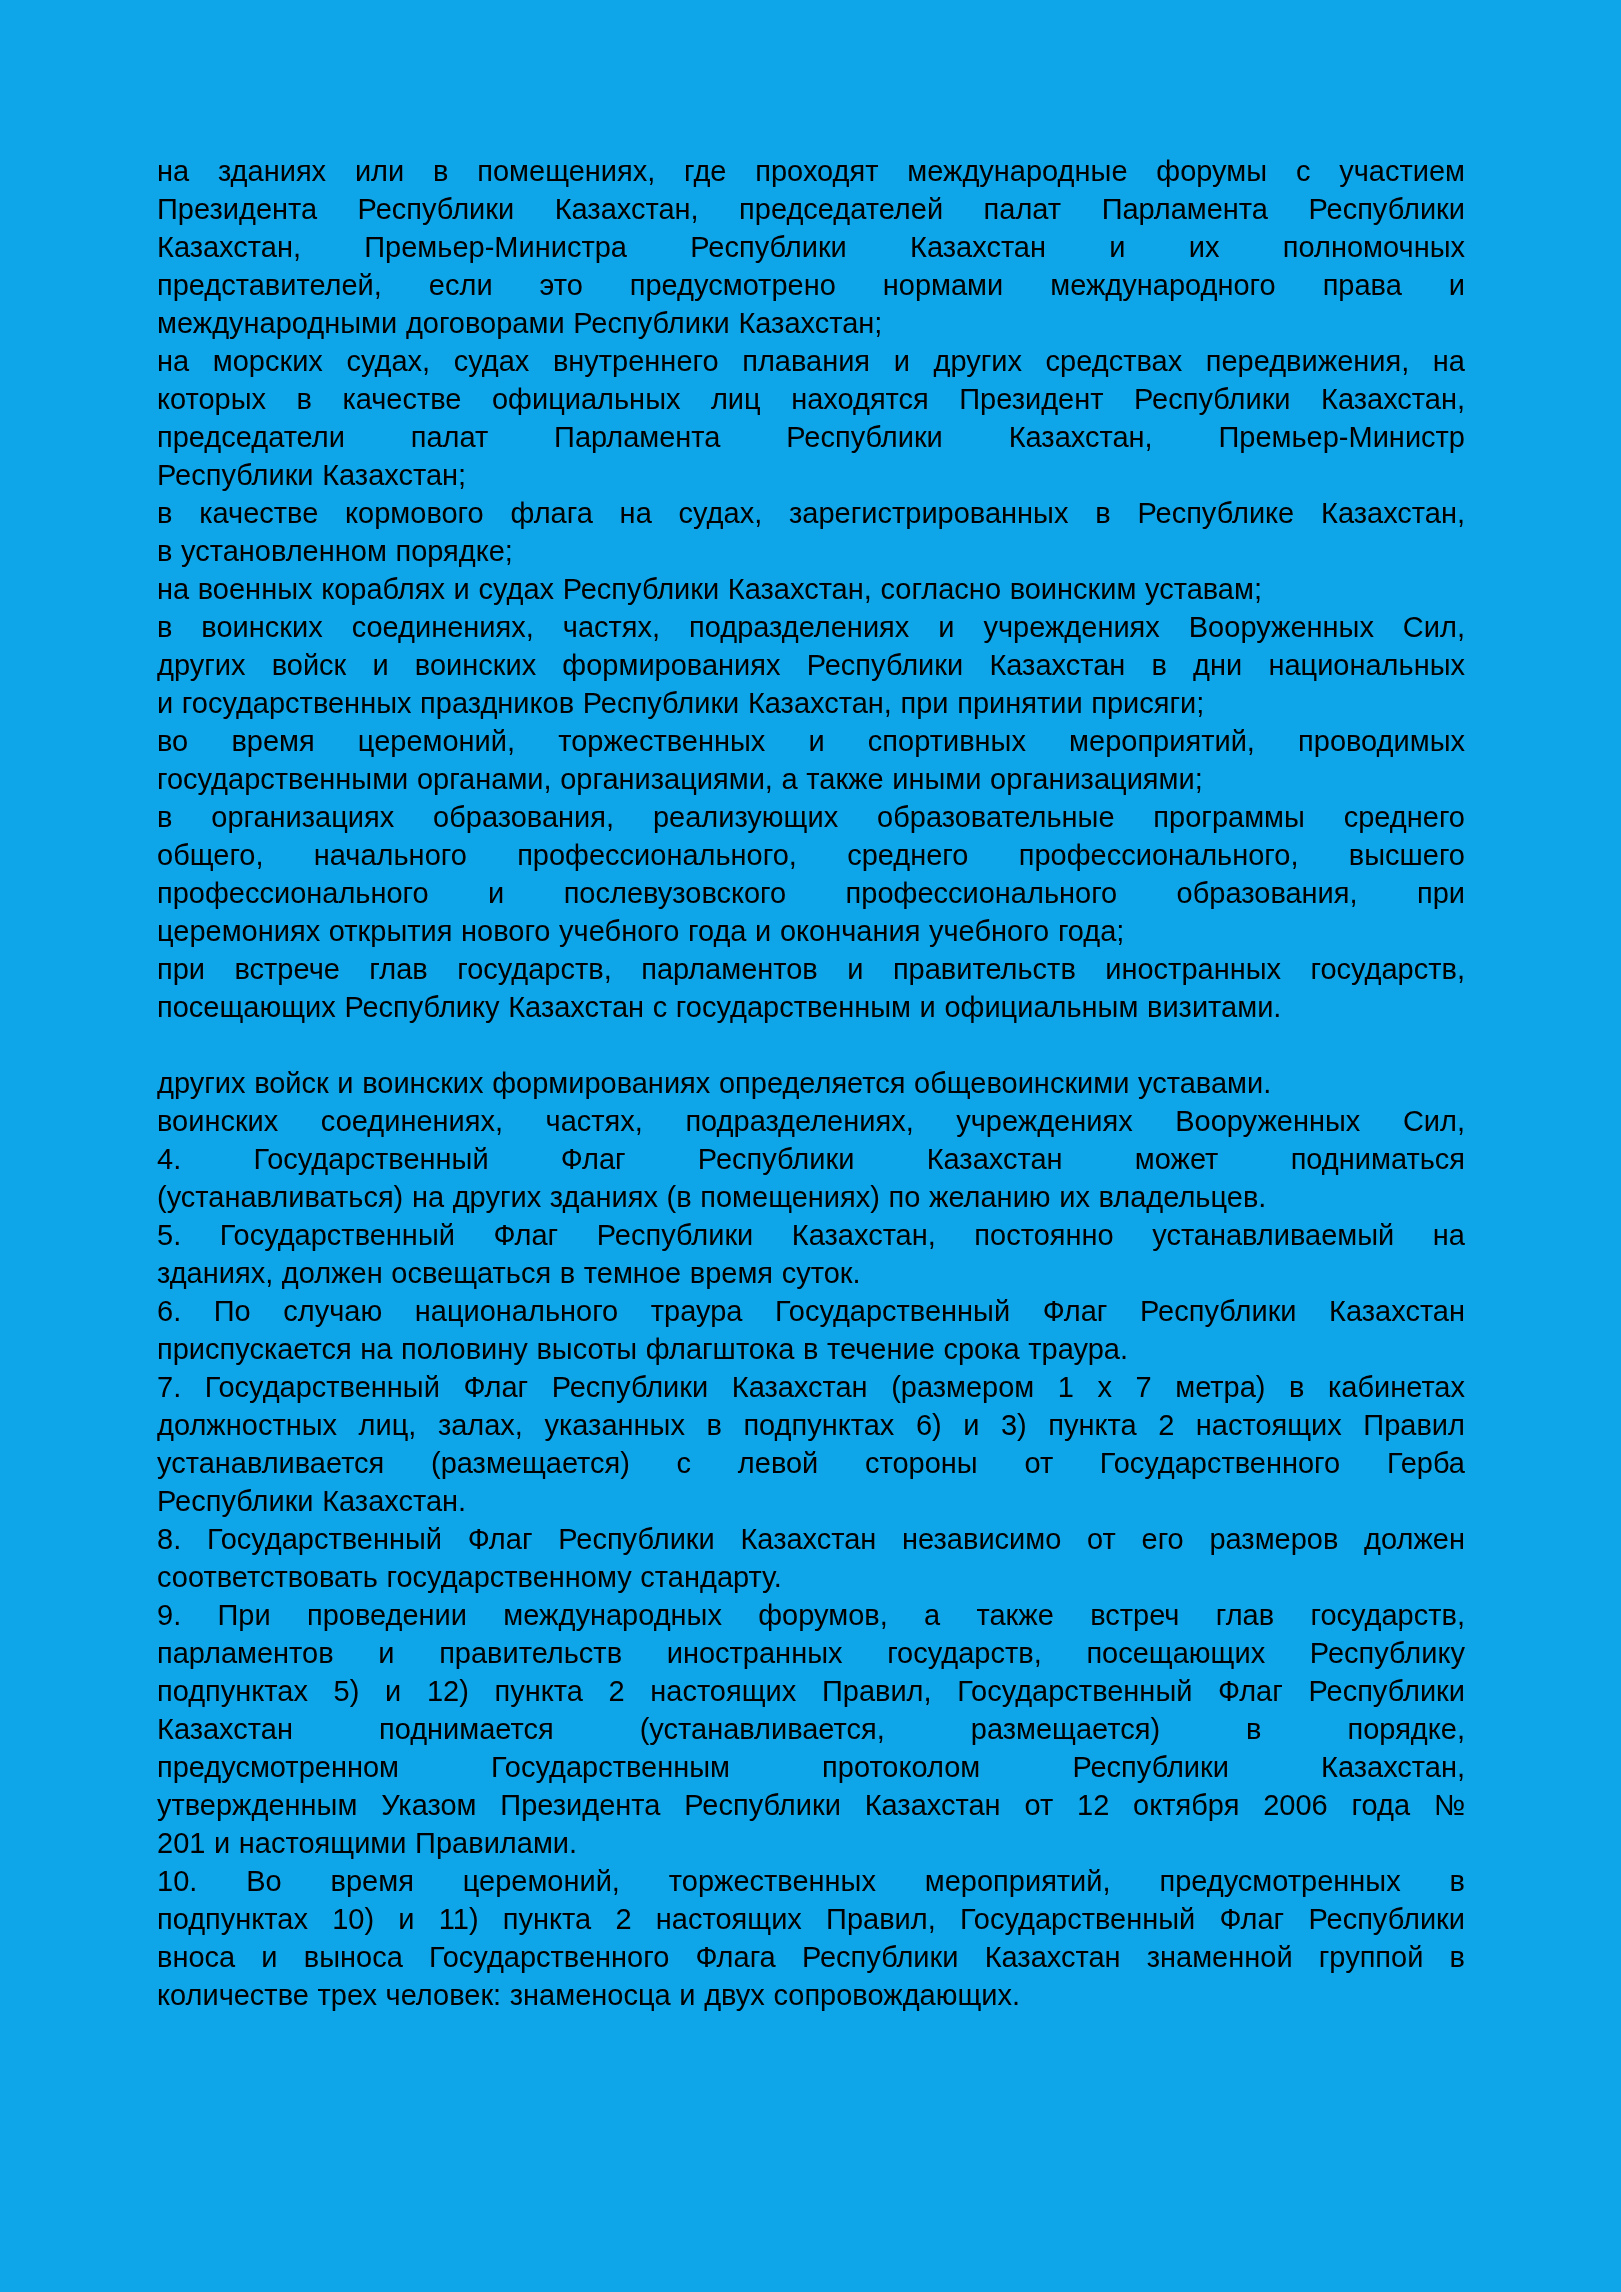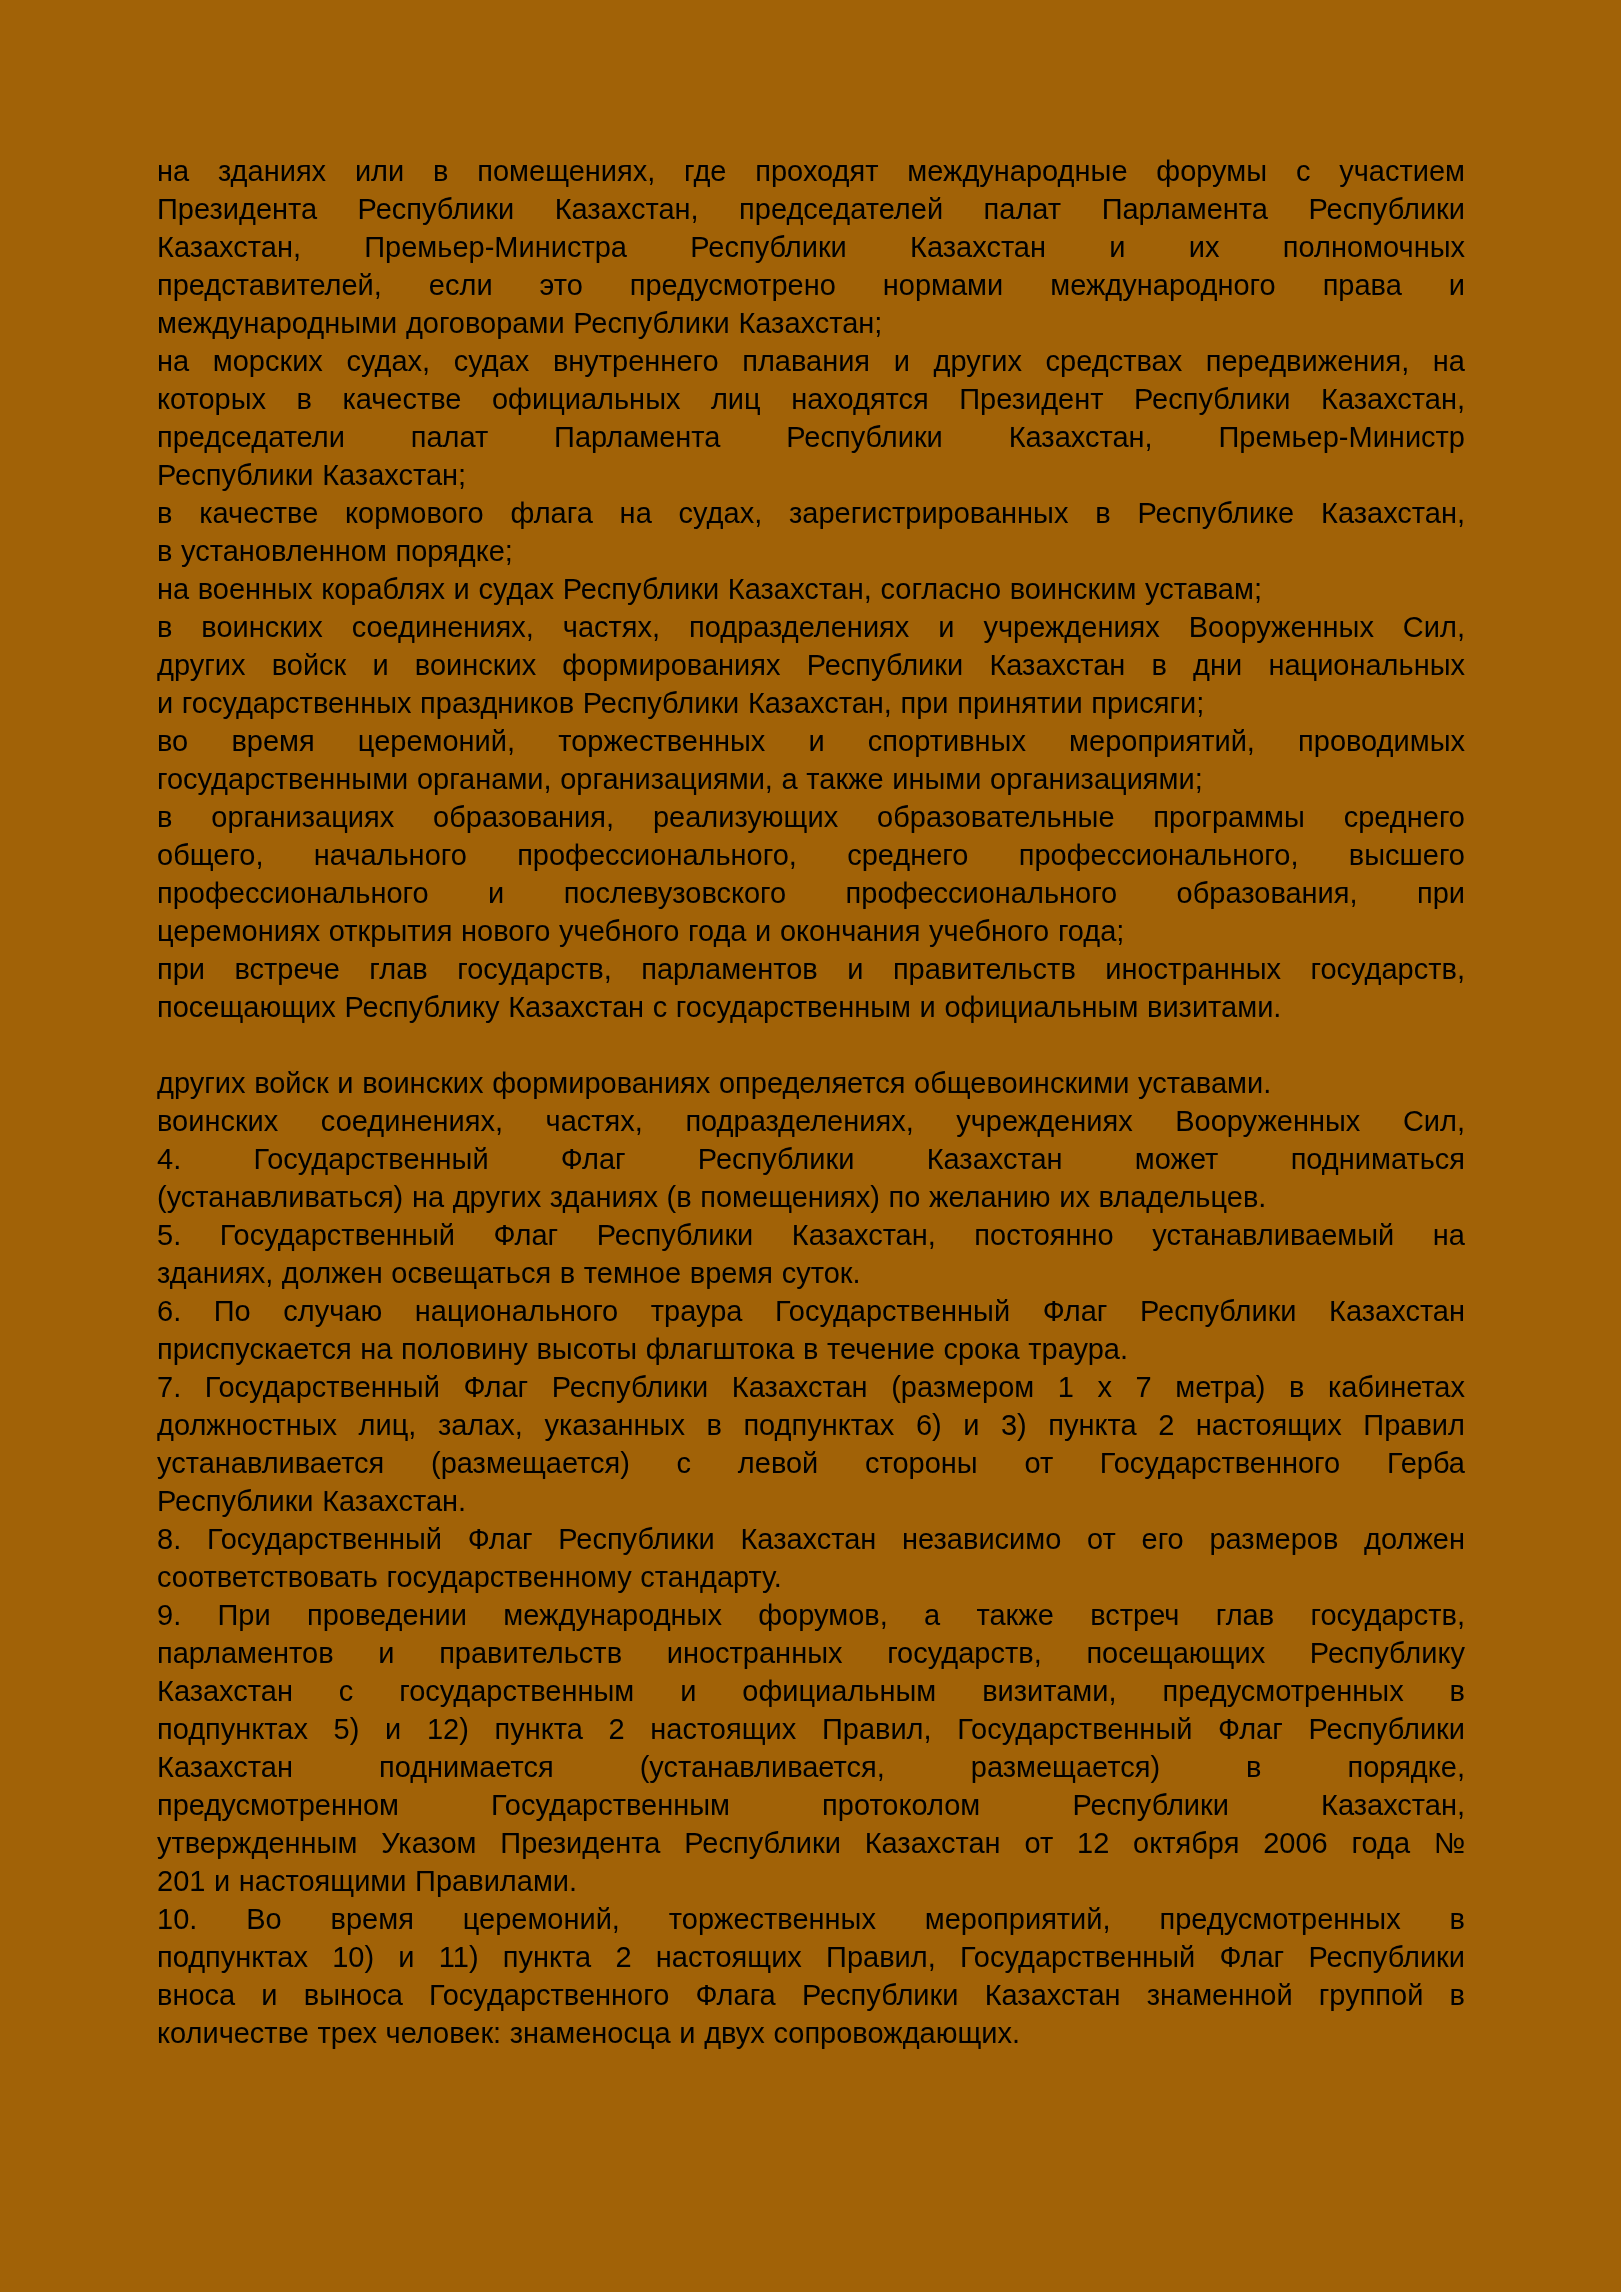--- a/index.html
+++ b/index.html
@@ -9,21 +9,21 @@
   body {
     width: 1621px;
     height: 2293px;
     background: #ffffff;
     font-family: "Liberation Sans", sans-serif;
   }
   .page {
     position: relative;
     width: 1621px;
     height: 2293px;
-    background: #a16207;
+    background: #0ea5e9;
     overflow: hidden;
   }
   .text-block {
     position: absolute;
     left: 157px;
     top: 152px;
     width: 1308px;
     font-size: 29px;
     line-height: 38px;
     color: #000000;
@@ -115,21 +115,20 @@
         <div class="line">устанавливается (размещается) с левой стороны от Государственного Герба</div>
         <div class="line last">Республики Казахстан.</div>
       </div>
       <div class="paragraph">
         <div class="line">8. Государственный Флаг Республики Казахстан независимо от его размеров должен</div>
         <div class="line last">соответствовать государственному стандарту.</div>
       </div>
       <div class="paragraph">
         <div class="line">9. При проведении международных форумов, а также встреч глав государств,</div>
         <div class="line">парламентов и правительств иностранных государств, посещающих Республику</div>
-        <div class="line">Казахстан с государственным и официальным визитами, предусмотренных в</div>
         <div class="line">подпунктах 5) и 12) пункта 2 настоящих Правил, Государственный Флаг Республики</div>
         <div class="line">Казахстан поднимается (устанавливается, размещается) в порядке,</div>
         <div class="line">предусмотренном Государственным протоколом Республики Казахстан,</div>
         <div class="line">утвержденным Указом Президента Республики Казахстан от 12 октября 2006 года №</div>
         <div class="line last">201 и настоящими Правилами.</div>
       </div>
       <div class="paragraph">
         <div class="line">10. Во время церемоний, торжественных мероприятий, предусмотренных в</div>
         <div class="line">подпунктах 10) и 11) пункта 2 настоящих Правил, Государственный Флаг Республики</div>
         <div class="line">вноса и выноса Государственного Флага Республики Казахстан знаменной группой в</div>

